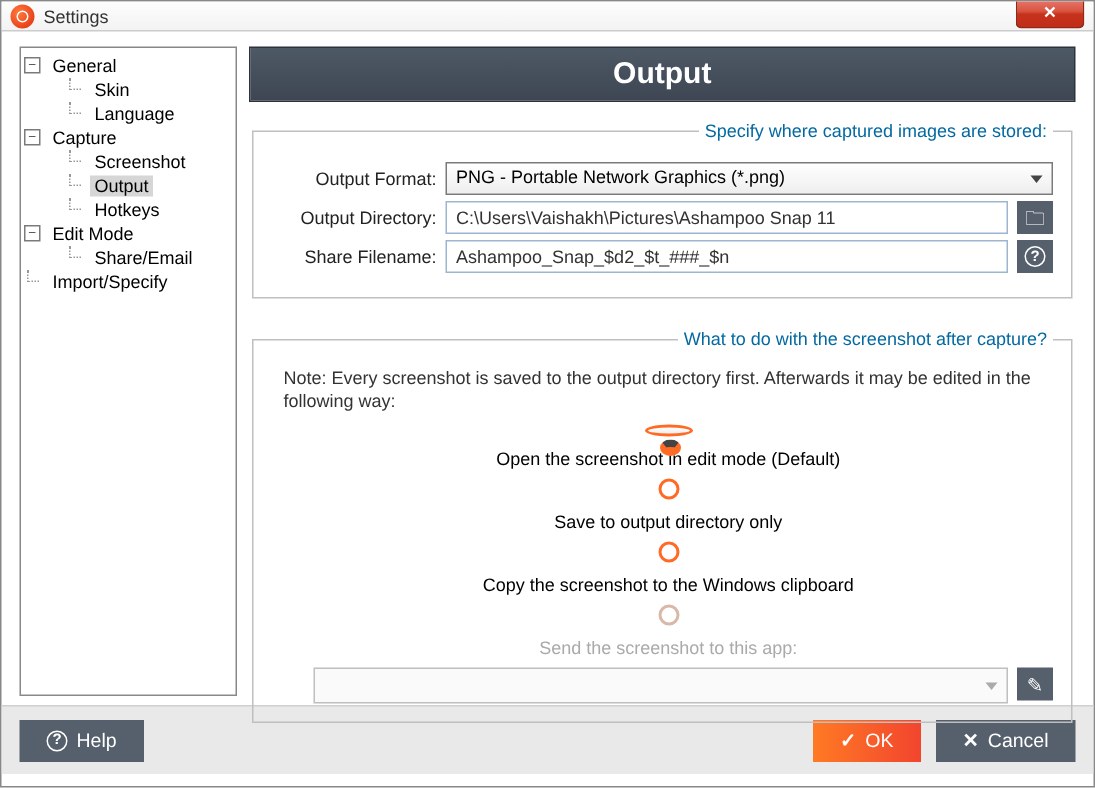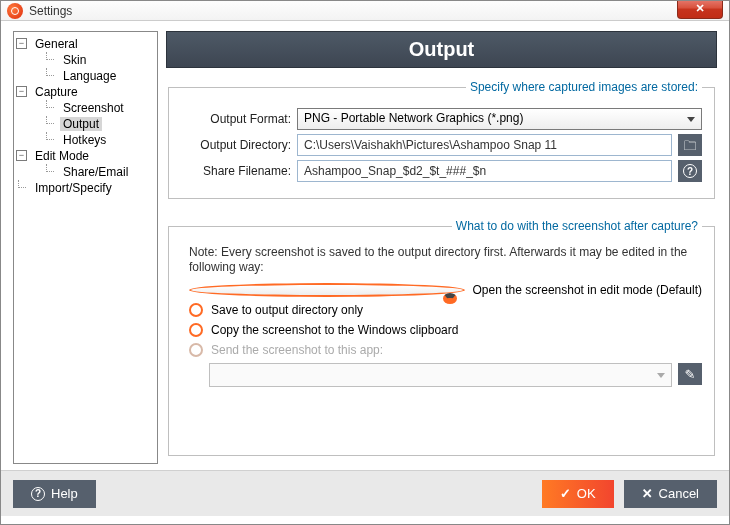--- a/index.html
+++ b/index.html
@@ -105,21 +105,21 @@
     flex:1; height:22px; border:1px solid #9db6cf; background:#fff;
     padding:2px 6px; color:#333; font-size:12px;
   }
   .sqbtn{
     width:24px;height:22px;background:#56606d;color:#fff;
     display:flex;align-items:center;justify-content:center;cursor:pointer;
     font-size:12px;
   }
   .note{ color:#333; margin:2px 0 8px 0; line-height:15px;}
   .radio{
-    display:flex; align-items:center; margin:6px 0; gap:8px; cursor:pointer;
+    display:flex; align-items:center; margin:6px 0; gap:8px; cursor:pointer;flex-direction:column;
   }
   .rmark{
     width:14px;height:14px;border:2px solid #ff6a24;border-radius:50%;
     display:flex;align-items:center;justify-content:center;
   }
   .rmark.sel::after{
     content:"";width:6px;height:6px;background:#ff6a24;border-radius:50%;
   }
   .radio.disabled{ color:#aaa; cursor:default;}
   .radio.disabled .rmark{ border-color:#d8b9a8;}

